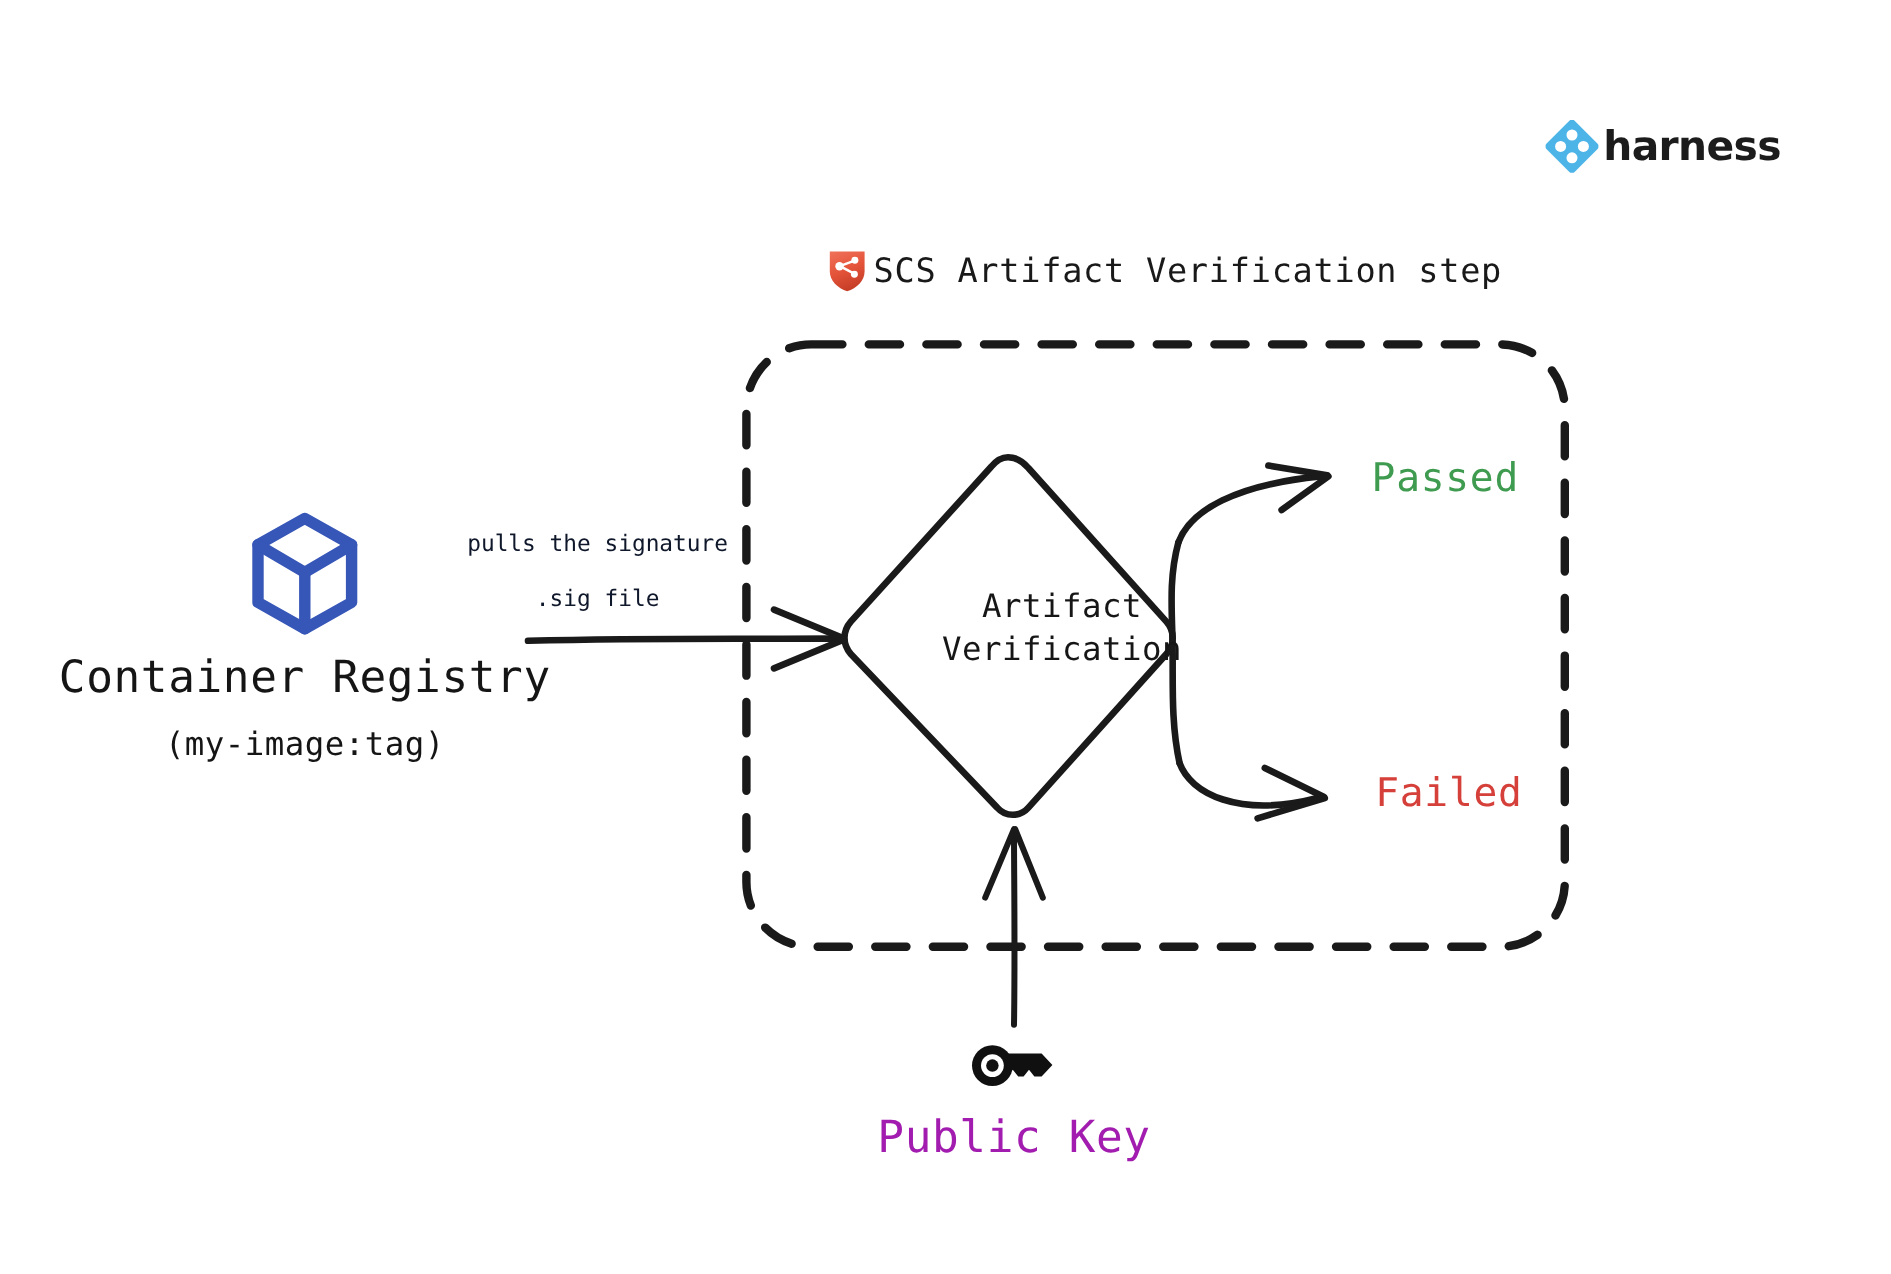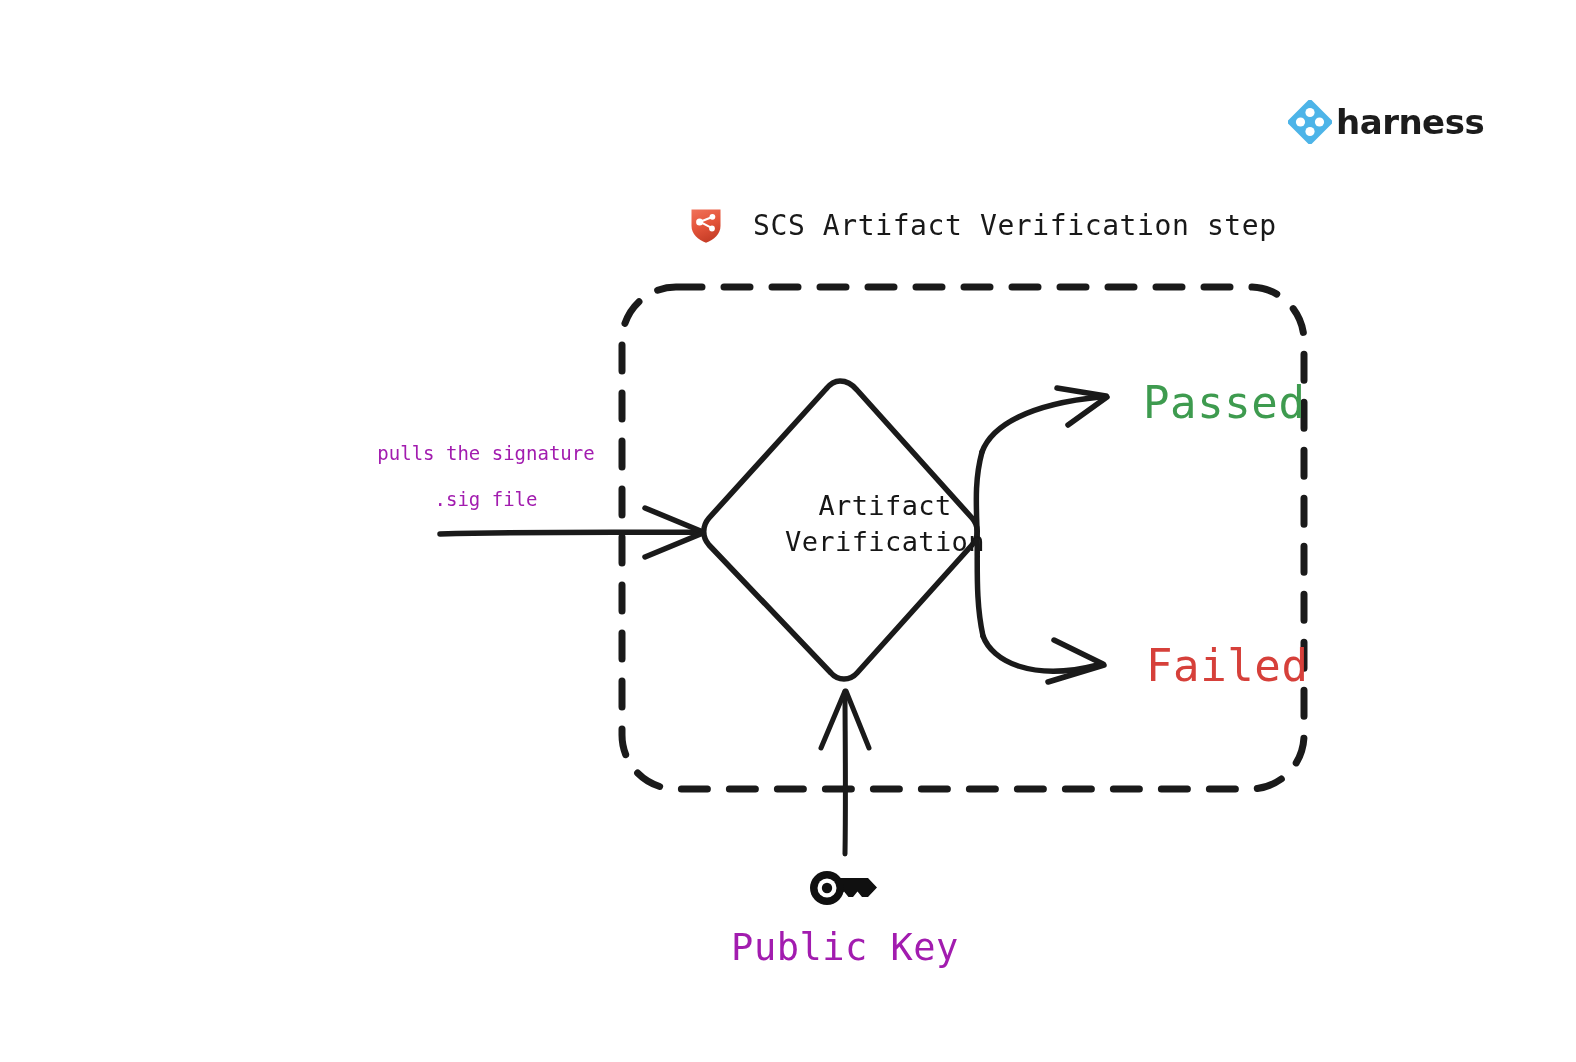--- a/index.html
+++ b/index.html
@@ -46,21 +46,21 @@
     line-height: 1;
   }
 
   
   #step-title {
     position: absolute;
     left: 690px;
     top: 208px;
     display: flex;
     align-items: center;
-    gap: 31px;
+    gap: 6px;
     white-space: nowrap;
   }
   #step-title .shield { width: 32px; height: 36px; display: block; }
   #step-title .caption {
     font-size: 28px;
     color: #191919;
     letter-spacing: 0.6px;
     line-height: 1;
   }
 
@@ -88,47 +88,47 @@
     font-size: 27px;
     color: #151515;
     letter-spacing: 0.4px;
     line-height: 1;
     white-space: nowrap;
   }
 
   
   #pull-caption {
     position: absolute;
-    left: 372px;
+    left: 384px;
     top: 441px;
     width: 228px;
     text-align: center;
     font-size: 19px;
-    color: #a21caf;
+    color: #0f172a;
     line-height: 1.35;
   }
   #pull-caption .l2 { display: block; margin-top: 20px; }
 
   
   #diamond-label {
     position: absolute;
     left: 740px;
     top: 488px;
     width: 290px;
     text-align: center;
     font-size: 27px;
     color: #161616;
     line-height: 1.33;
     letter-spacing: 0.4px;
   }
 
   
   .outcome {
     position: absolute;
-    font-size: 44px;
+    font-size: 33px;
     letter-spacing: 0.6px;
     line-height: 1;
     white-space: nowrap;
   }
   #outcome-passed { left: 1143px; top: 381px; color: #3e9b4f; }
   #outcome-failed { left: 1146px; top: 644px; color: #d6403a; }
 
   
   #public-key-node {
     position: absolute;
@@ -224,20 +224,29 @@
         <line x1="11.5" y1="13.2" x2="21" y2="9.6"></line>
         <line x1="11.5" y1="14.6" x2="20.6" y2="19.4"></line>
       </g>
       <circle cx="9.6" cy="13.9" r="3.5" fill="#ffffff"></circle>
       <circle cx="22.4" cy="8.8" r="2.9" fill="#ffffff"></circle>
       <circle cx="22.0" cy="20.5" r="2.9" fill="#ffffff"></circle>
     </svg>
     <span class="caption">SCS Artifact Verification step</span>
   </div>
 
+  <div id="registry-node">
+    <svg class="cube" viewBox="0 0 108 108">
+      <path d="M54 8 L93 30 V78 L54 100 L15 78 V30 Z" fill="none" stroke="#3656b8" stroke-width="9.5" stroke-linejoin="round"></path>
+      <path d="M15 30 L54 53 L93 30" fill="none" stroke="#3656b8" stroke-width="9.5" stroke-linejoin="round" stroke-linecap="round"></path>
+      <path d="M54 53 V100" fill="none" stroke="#3656b8" stroke-width="9.5" stroke-linecap="round"></path>
+    </svg>
+    <div class="title">Container Registry</div>
+    <div class="subtitle">(my-image:tag)</div>
+  </div>
 
   <div id="pull-caption">
     <span class="l1">pulls the signature</span>
     <span class="l2">.sig file</span>
   </div>
 
   <div id="diamond-label">
     <div>Artifact</div>
     <div>Verification</div>
   </div>

